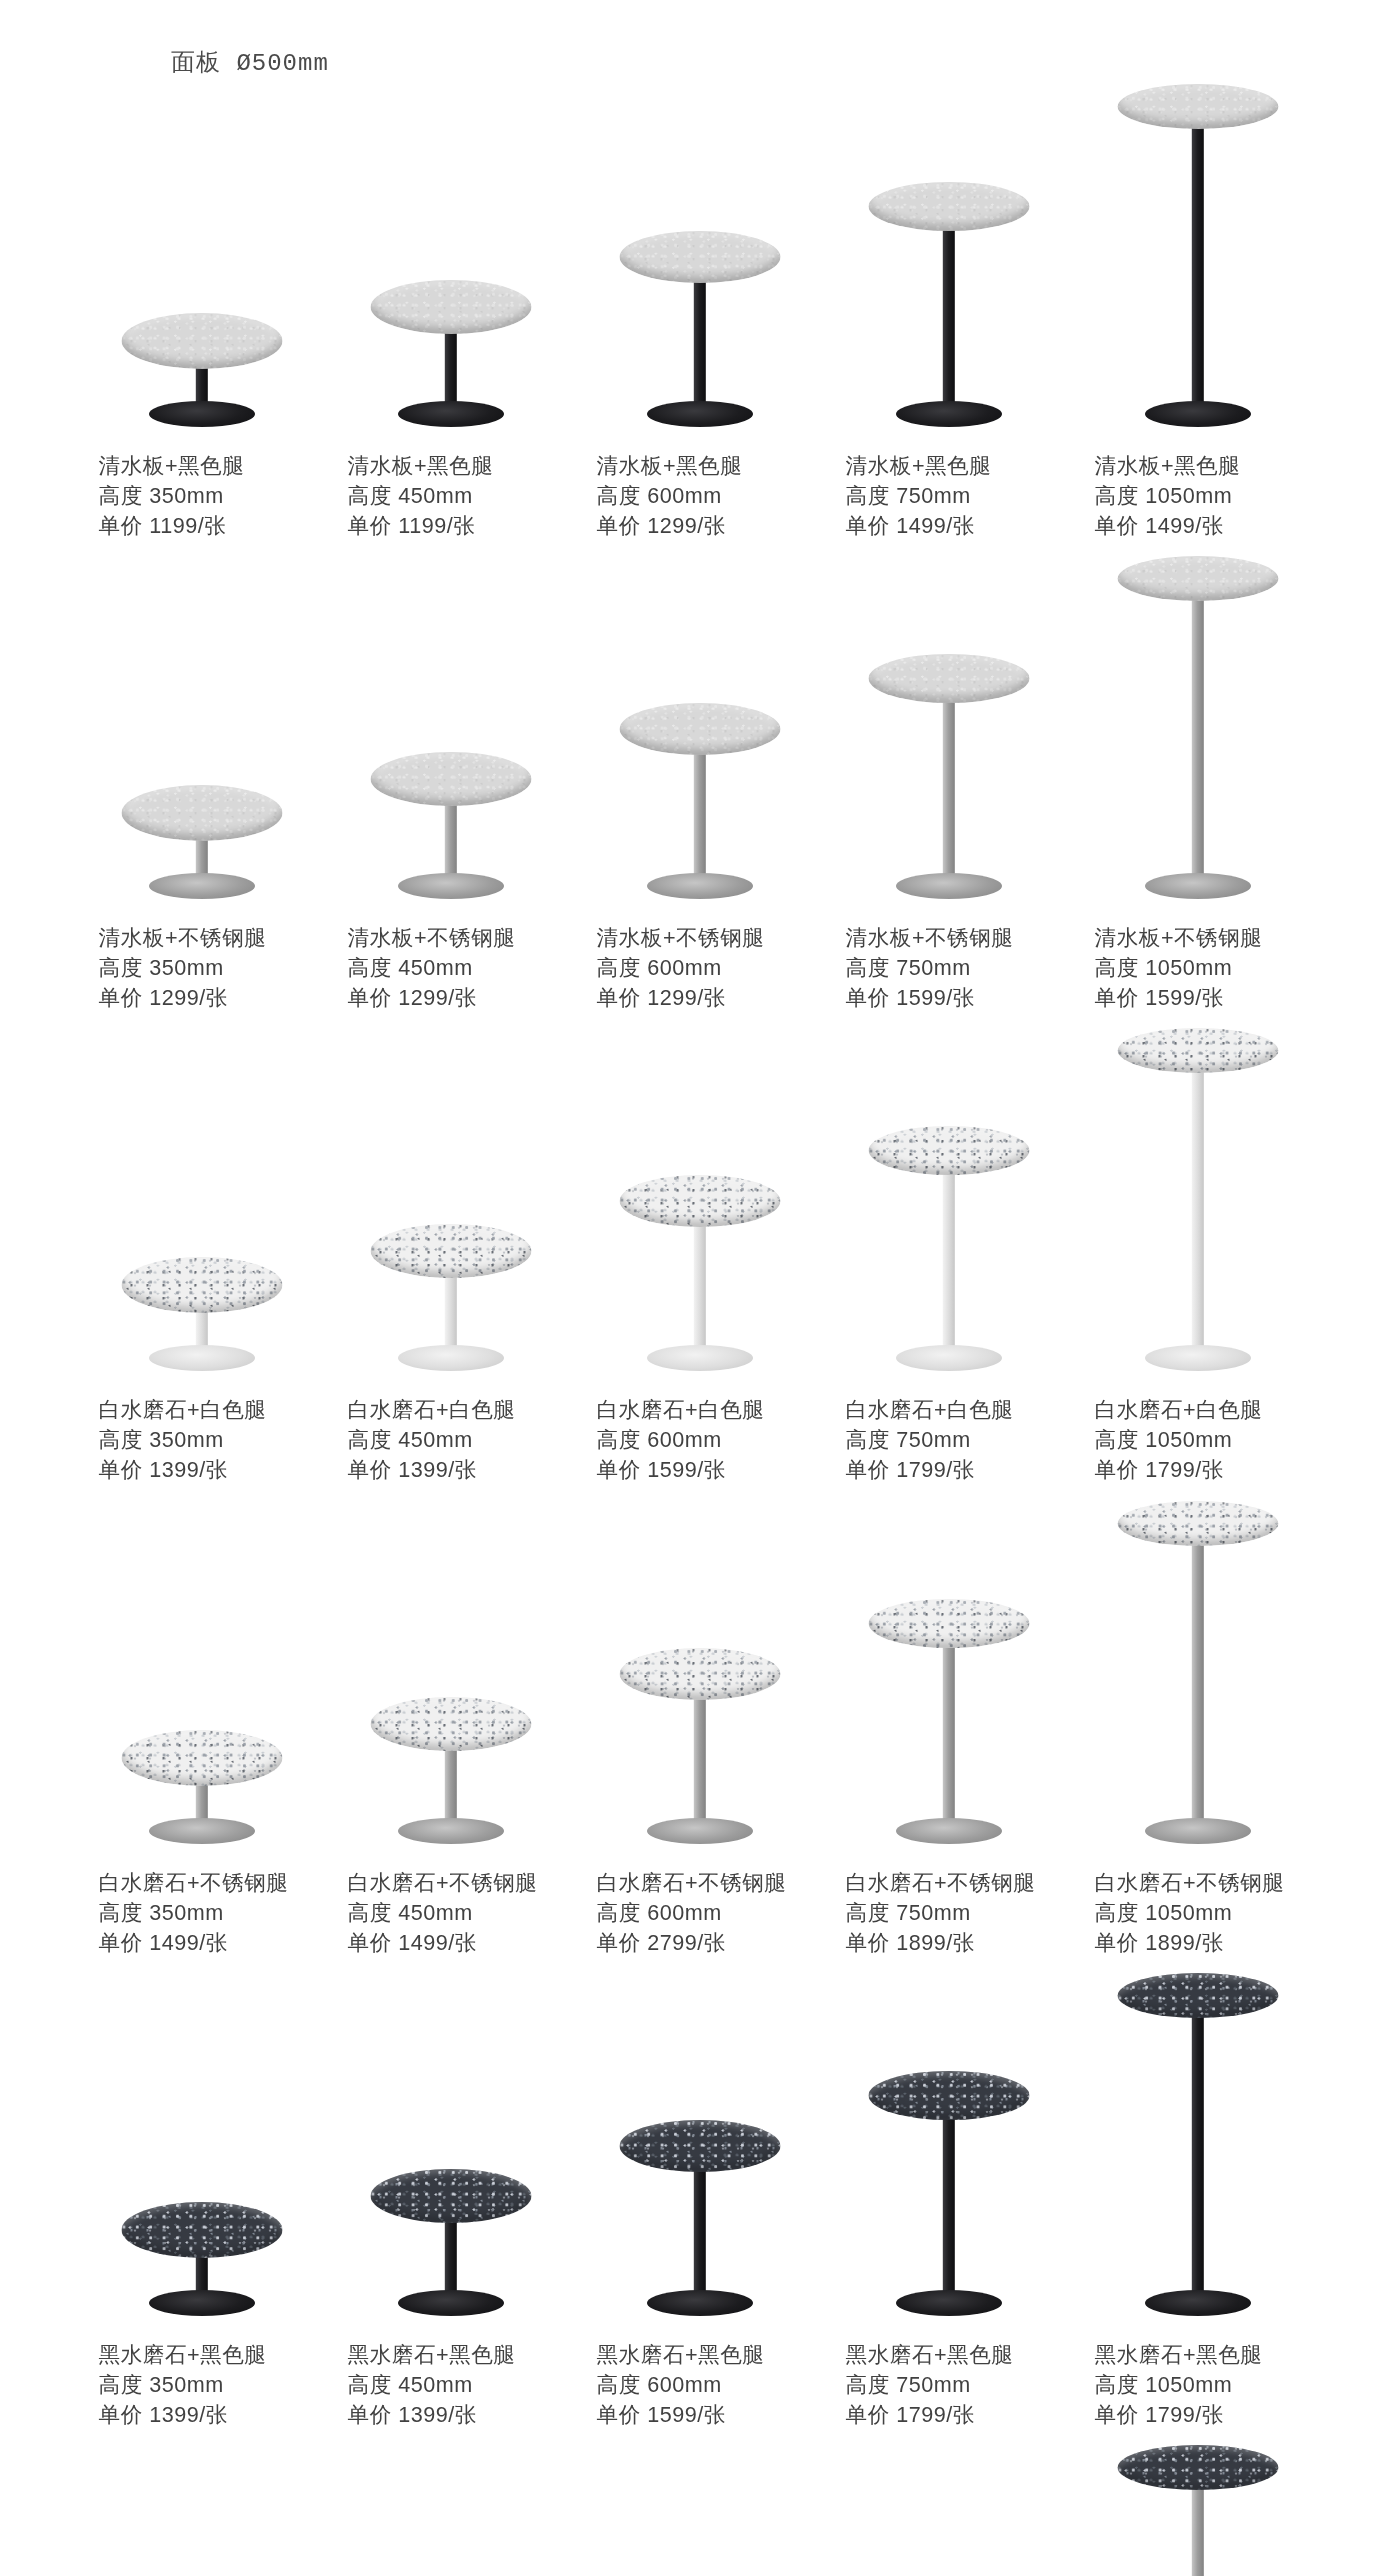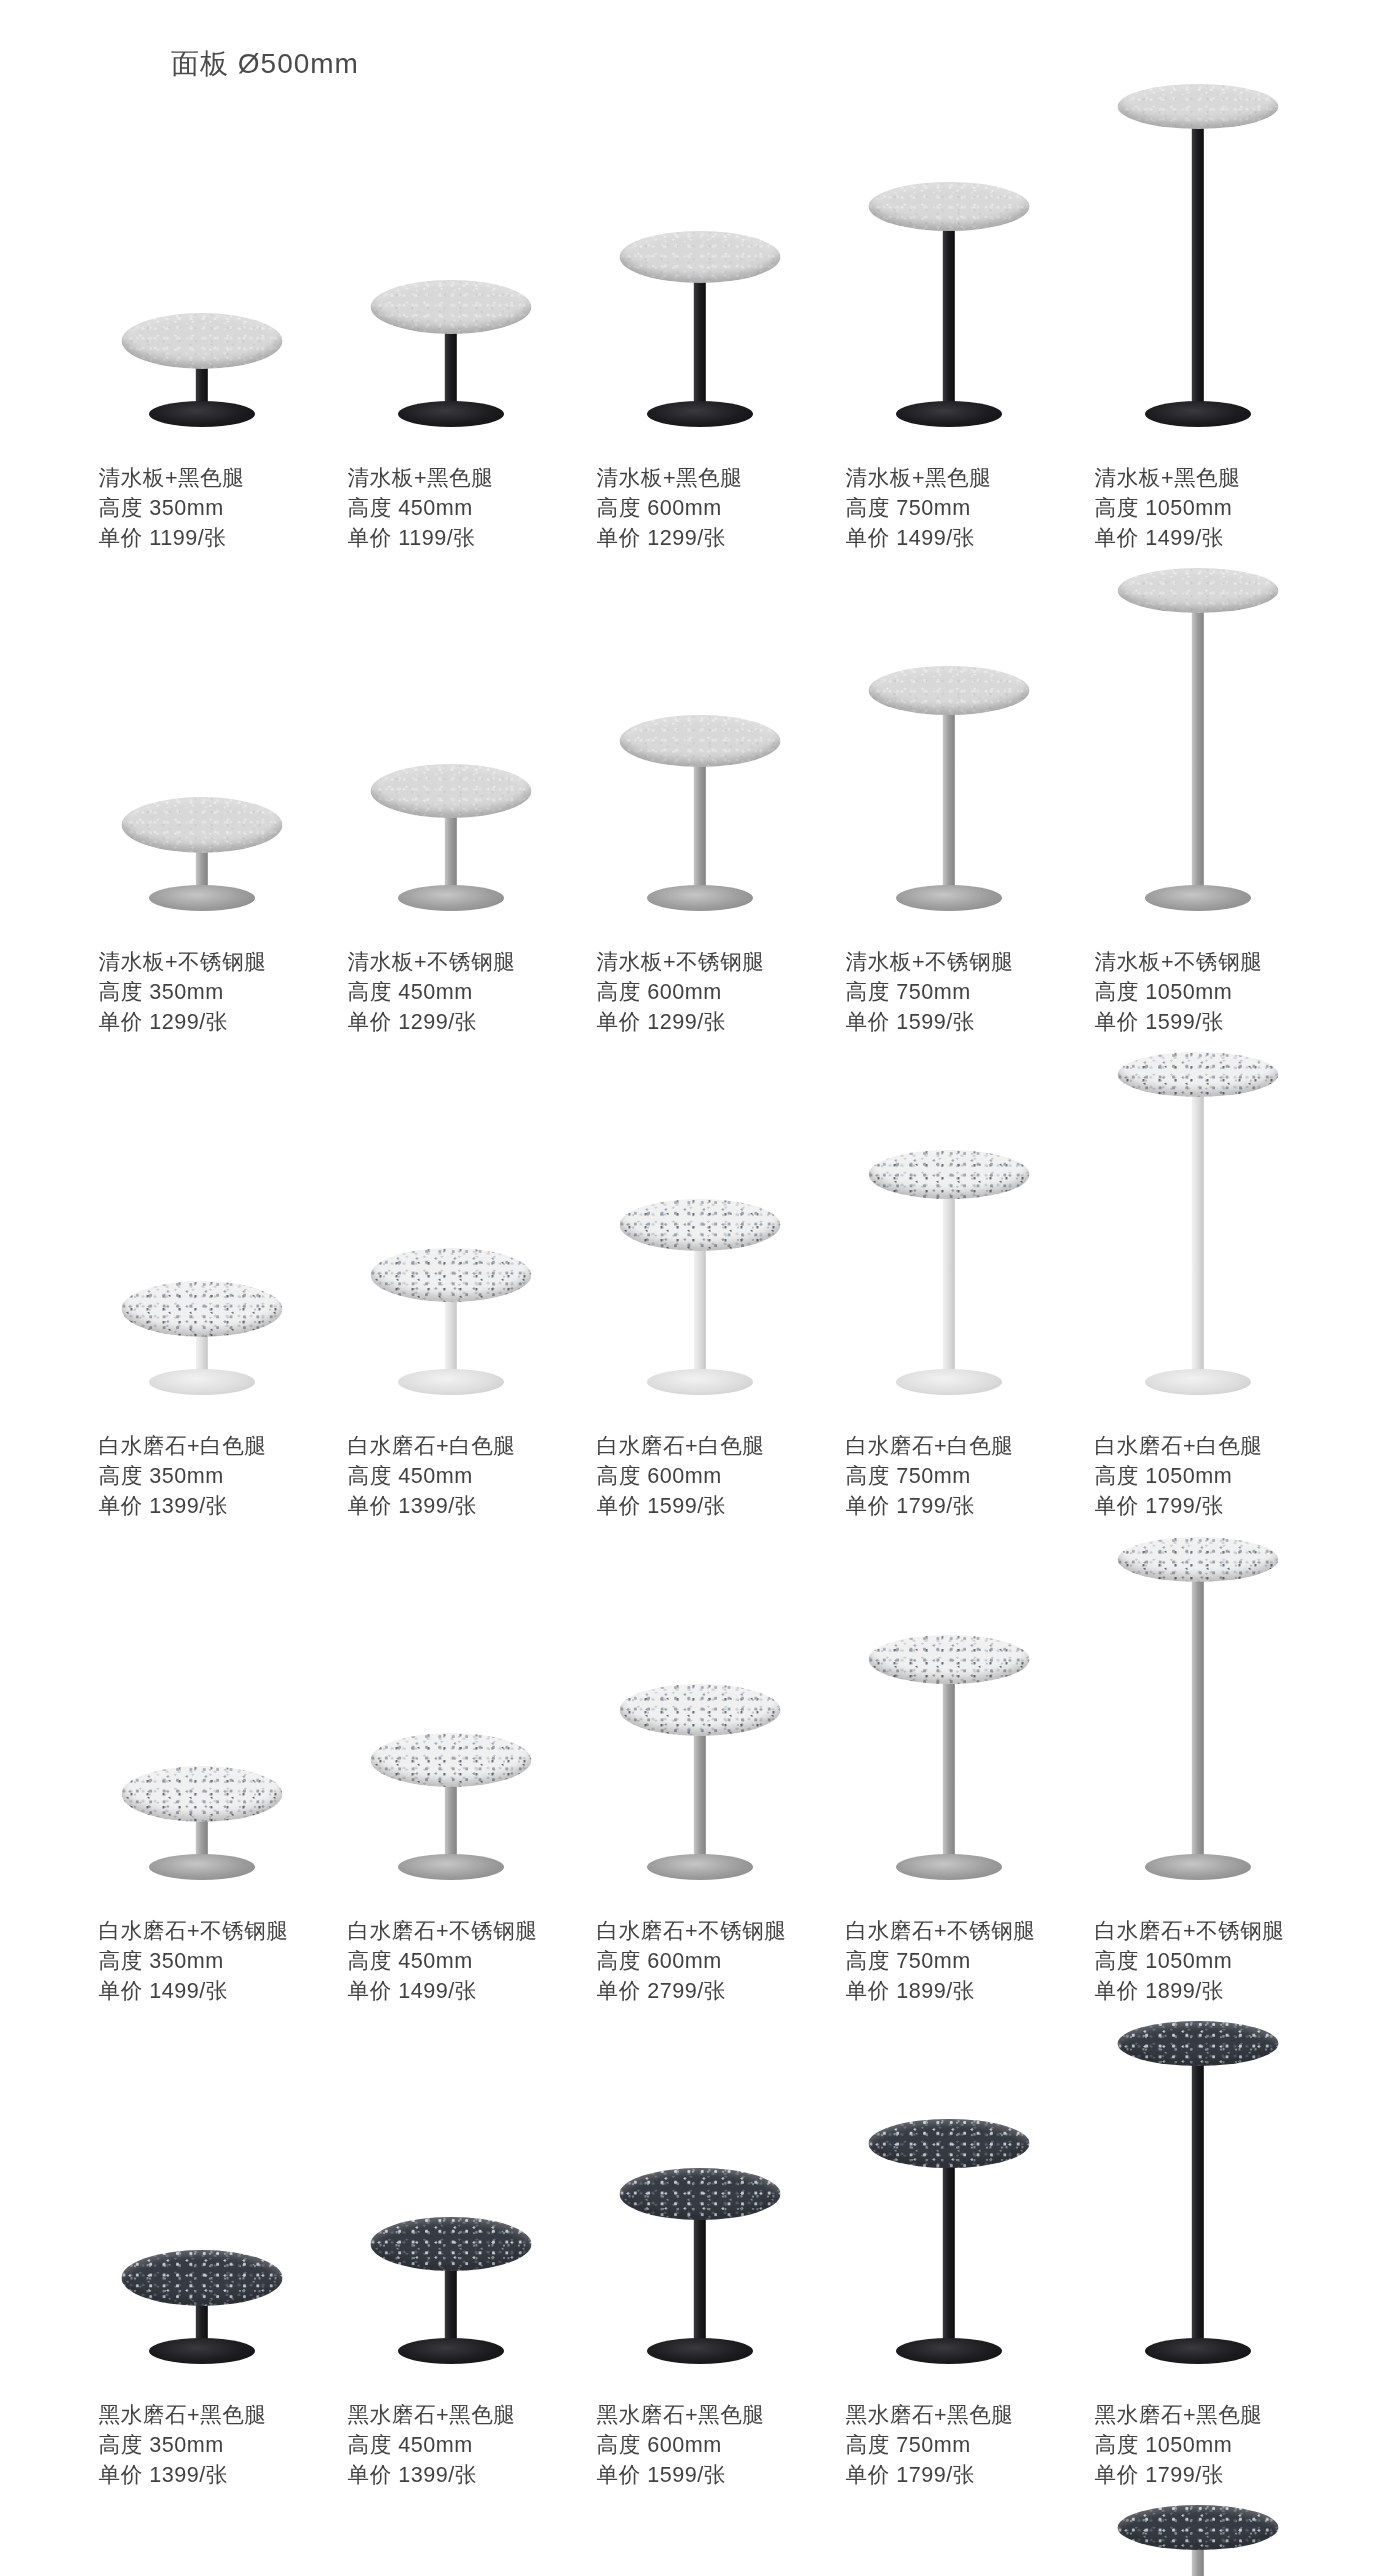--- a/index.html
+++ b/index.html
@@ -11,24 +11,25 @@
     font-family:"Liberation Sans", sans-serif;
     overflow:hidden;
   }
   .spec-header{
     position:absolute;
     top:45px;
     left:171px;
     color:#4a4a4a;
   }
   .spec-line{
-    font-size:28px;
+    font-size:24px;
     line-height:38px;
     letter-spacing:1px;
     white-space:nowrap;
+    font-family:Liberation Mono, monospace;
   }
   .product-grid{
     position:absolute;
     top:77px;
     left:77px;
     width:1245px;
   }
   .row{
     display:grid;
     grid-template-columns:repeat(5,1fr);
@@ -85,21 +86,21 @@
     bottom:0;
     left:50%;
     transform:translateX(-50%);
     width:106px;
     height:26px;
     border-radius:50%;
     background:radial-gradient(ellipse at 45% 38%, var(--leg-light) 0%, var(--leg-mid) 55%, var(--leg-dark) 100%);
     z-index:2;
   }
   .caption{
-    margin-top:36px;
+    margin-top:24px;
     padding-left:21.6px;
     color:#414141;
   }
   .caption .line{
     font-size:21.6px;
     line-height:30px;
     letter-spacing:0.5px;
     white-space:nowrap;
   }
 </style>

